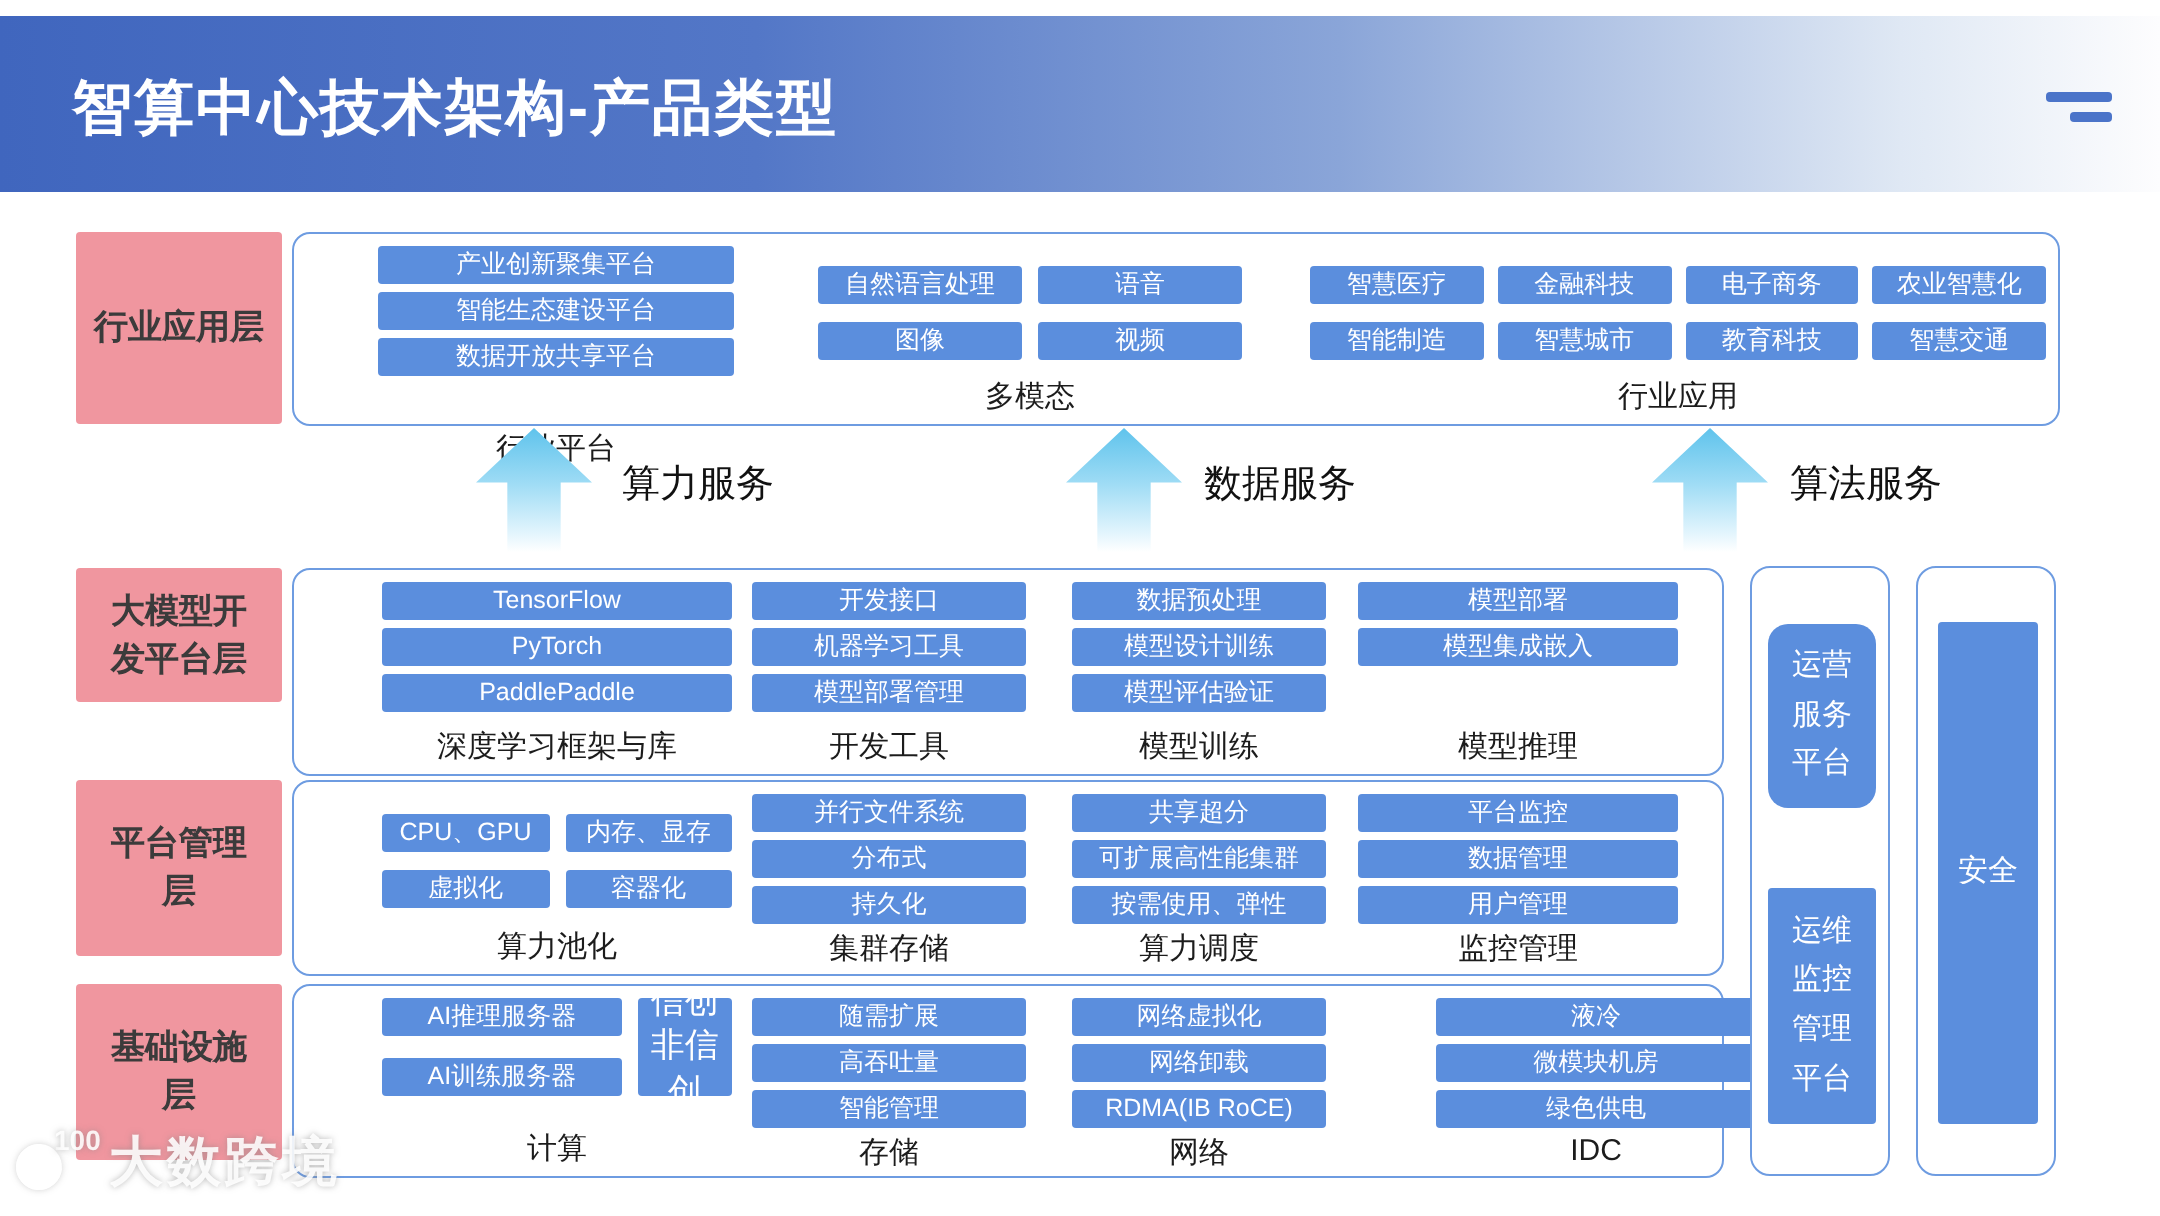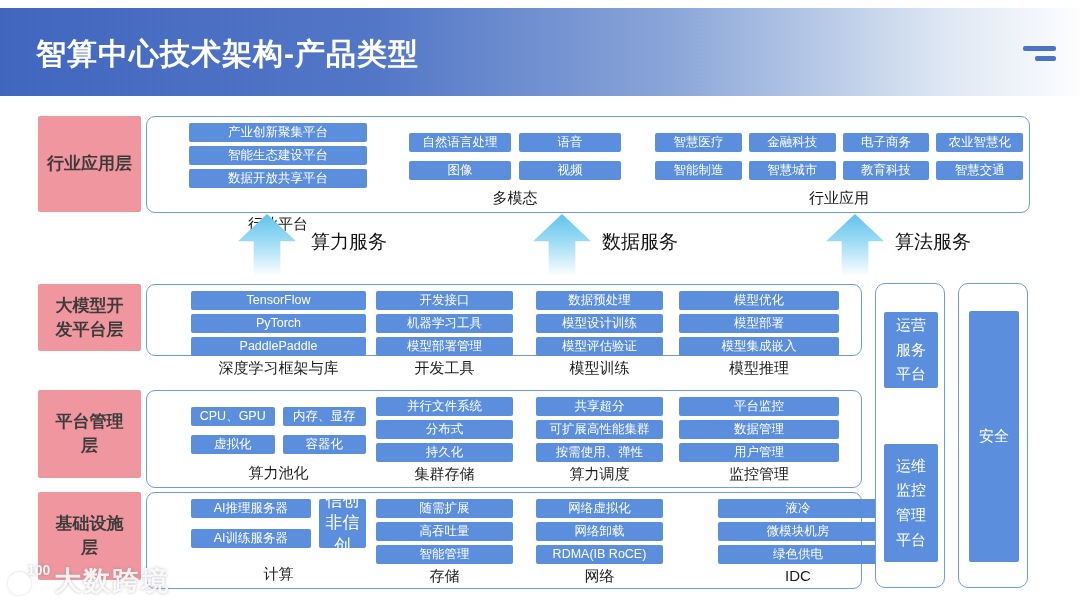--- a/index.html
+++ b/index.html
@@ -13,21 +13,21 @@
   .menu .bar{display:block;height:5px;border-radius:2px;background:#4b74c9;}
   .menu .b1{width:33px;} .menu .b2{width:21px;}
   
   .pink{position:absolute;left:38px;width:103px;background:#f0969f;border-radius:2px;
         display:flex;align-items:center;justify-content:center;text-align:center;
         font-size:17px;font-weight:bold;color:#3b3b3b;line-height:1.4;white-space:pre-line;}
   .p1{top:116px;height:96px;} .p2{top:284px;height:67px;} .p3{top:390px;height:88px;} .p4{top:492px;height:88px;}
   
   .ctr{position:absolute;background:#ffffff;border:1.4px solid #6e9ce1;border-radius:9px;box-sizing:border-box;}
   .c1{left:146px;top:116px;width:884px;height:97px;}
-  .c2{left:146px;top:284px;width:716px;height:72px;}
+  .c2{left:146px;top:284px;width:716px;height:104px;}
   .c3{left:146px;top:390px;width:716px;height:98px;}
   .c4{left:146px;top:492px;width:716px;height:97px;}
   .s1{left:875px;top:283px;width:70px;height:305px;border-radius:10px;}
   .s2{left:958px;top:283px;width:70px;height:305px;border-radius:10px;}
   
   .group{position:absolute;top:6px;bottom:4px;display:flex;flex-direction:column;align-items:center;}
   .items{display:flex;flex-direction:column;gap:4px;width:100%;}
   .grid2{display:grid;grid-template-columns:1fr 1fr;gap:9px 8px;margin-top:10px;}
   .grid4{display:grid;grid-template-columns:repeat(4,1fr);gap:9px 7px;margin-top:10px;}
   .bx{height:19px;background:#5b8edd;color:#ffffff;font-size:12.5px;line-height:1.25;
@@ -41,21 +41,21 @@
   .tallbx{width:48px;height:49px;font-size:17px;line-height:1.3;}
   
   .arrow{position:absolute;top:214px;width:58px;height:62px;
          background:linear-gradient(to bottom,#5fc3ec 0%,#9fdcf5 45%,#e3f5fd 85%,#ffffff 100%);
          clip-path:polygon(50% 0,100% 44%,73% 44%,73% 100%,27% 100%,27% 44%,0 44%);}
   .arrow-label{position:absolute;top:229px;font-size:19px;color:#111111;}
   
   .vbox{position:absolute;background:#5b8edd;color:#ffffff;border-radius:2px;
         display:flex;align-items:center;justify-content:center;text-align:center;
         font-size:15px;line-height:1.65;white-space:pre-line;}
-  .v1{left:8px;top:28px;width:54px;height:76px;}
+  .v1{left:8px;top:28px;width:54px;height:92px;border-radius:10px;}
   .v2{left:8px;top:160px;width:54px;height:118px;}
   .v3{left:10px;top:27px;width:50px;height:251px;}
   
   .wm{position:absolute;left:8px;top:562px;display:flex;align-items:flex-end;gap:4px;
       color:rgba(255,255,255,0.88);text-shadow:0 0 3px rgba(130,130,130,0.55);}
   .wm-ico{display:flex;align-items:flex-start;}
   .wm-c{width:17px;height:17px;border:3.5px solid rgba(255,255,255,0.88);border-radius:50%;
         border-right-color:transparent;transform:rotate(-40deg);margin-top:10px;
         box-shadow:0 0 3px rgba(130,130,130,0.35);}
   .wm-100{font-size:14px;font-weight:bold;margin-left:-4px;}
@@ -142,21 +142,20 @@
     <div class="group" style="left:389px;width:127px;">
       <div class="items">
         <div class="bx">数据预处理</div>
         <div class="bx">模型设计训练</div>
         <div class="bx">模型评估验证</div>
       </div>
       <div class="glabel">模型训练</div>
     </div>
     <div class="group" style="left:532px;width:160px;">
       <div class="items">
-        <div class="bx">模型优化</div>
         <div class="bx">模型部署</div>
         <div class="bx">模型集成嵌入</div>
       </div>
       <div class="glabel">模型推理</div>
     </div>
   </div>
 
   <div class="ctr c3">
     <div class="group" style="left:44px;width:175px;">
       <div class="items grid2">

